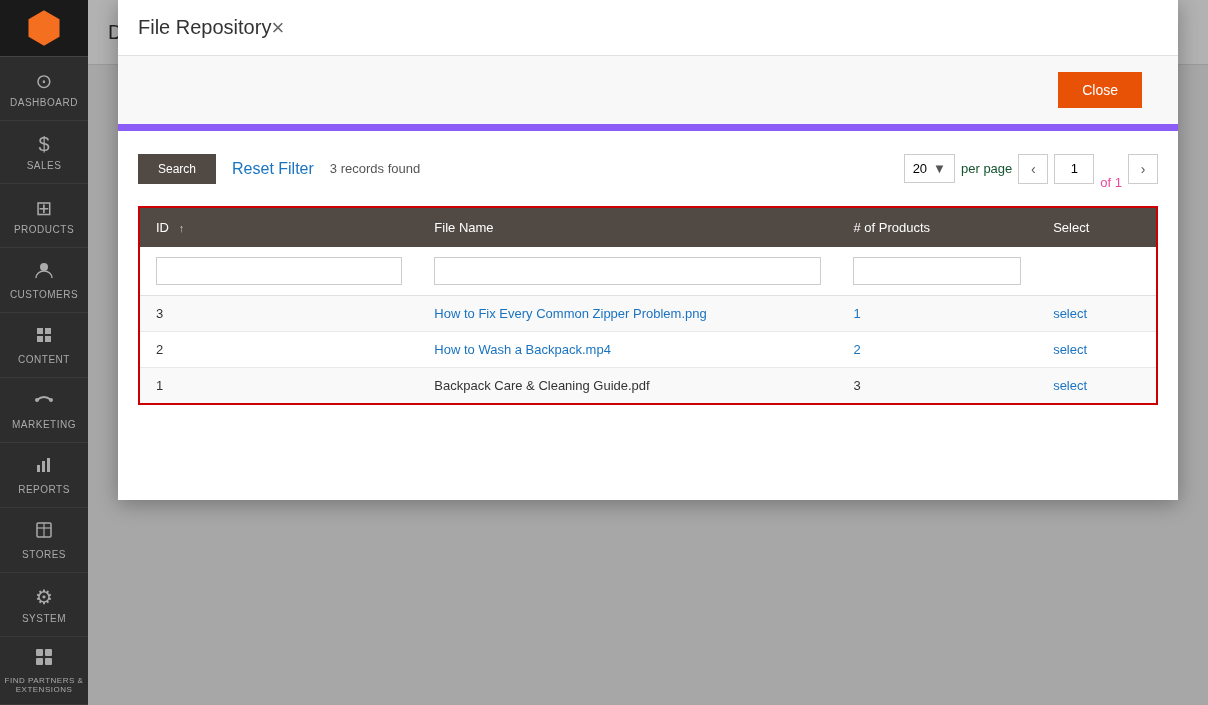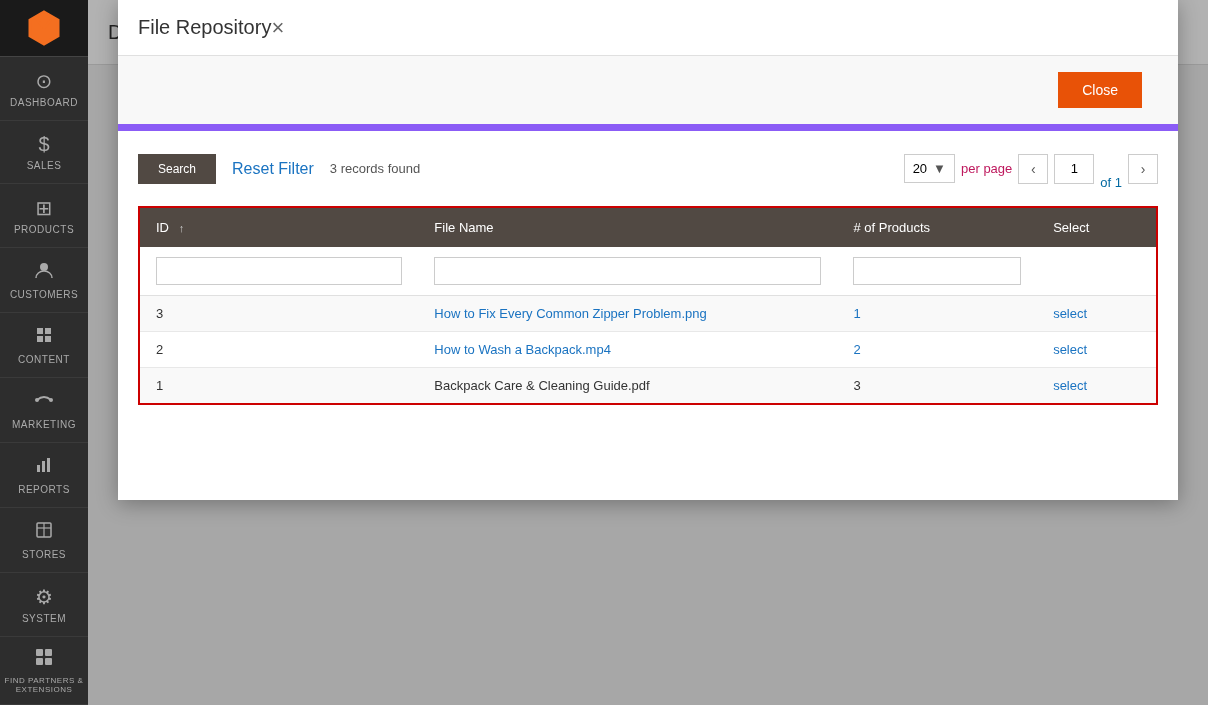--- a/index.html
+++ b/index.html
@@ -161,41 +161,41 @@
     }
     .per-page-select {
       display: flex;
       align-items: center;
       border: 1px solid #ccc;
       background: #fff;
       padding: 6px 8px;
       font-size: 13px;
       gap: 6px;
     }
-    .per-page-label { color: #be185d; }
+    .per-page-label { color: #14532d; }
     .page-nav-btn {
       width: 30px;
       height: 30px;
       border: 1px solid #ccc;
       background: #fff;
       cursor: pointer;
       display: flex;
       align-items: center;
       justify-content: center;
       font-size: 14px;
       color: #555;
     }
     .page-input {
       width: 40px;
       height: 30px;
       border: 1px solid #ccc;
       text-align: center;
       font-size: 13px;
     }
-    .of-label { color: #0369a1; margin-top: 28px; }
+    .of-label { color: #ec4899; margin-top: 28px; }
 
     
     .file-table {
       width: 100%;
       border-collapse: collapse;
       border: 2px solid #cc0000;
     }
     .file-table thead tr {
       background: #514943;
       color: #fff;

